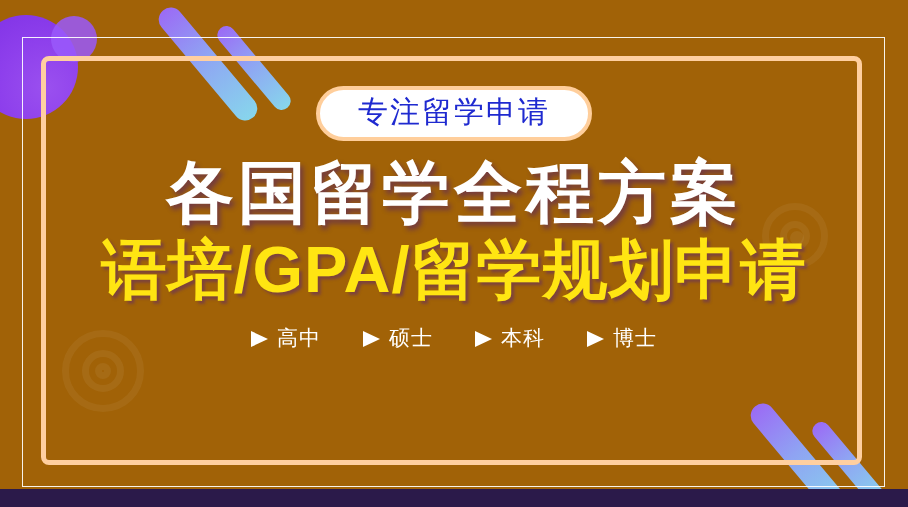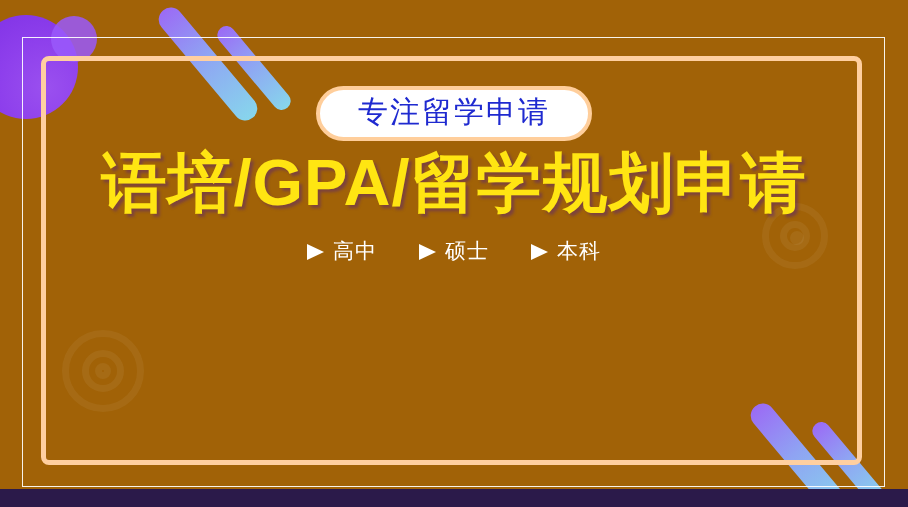--- a/index.html
+++ b/index.html
@@ -171,36 +171,41 @@
   <div class="deco frame-white"></div>
   <div class="deco frame-gold"></div>
 
   <div class="deco rings rings-bl"></div>
   <div class="deco rings rings-r"></div>
 
   <div class="content">
 
     <div class="badge">专注留学申请</div>
 
+    <div class="headline">各国留学全程方案</div>
 
     <div class="subheadline">语培/GPA/留学规划申请</div>
 
     <div class="levels">
 
       <span class="level-item">
         <span class="arrow-icon"></span>
         <span>高中</span>
       </span>
 
       <span class="level-item">
         <span class="arrow-icon"></span>
         <span>硕士</span>
       </span>
 
       <span class="level-item">
         <span class="arrow-icon"></span>
         <span>本科</span>
       </span>
 
+      <span class="level-item">
+        <span class="arrow-icon"></span>
+        <span>博士</span>
+      </span>
 
     </div>
   </div>
 </div>
 
 </body></html>

